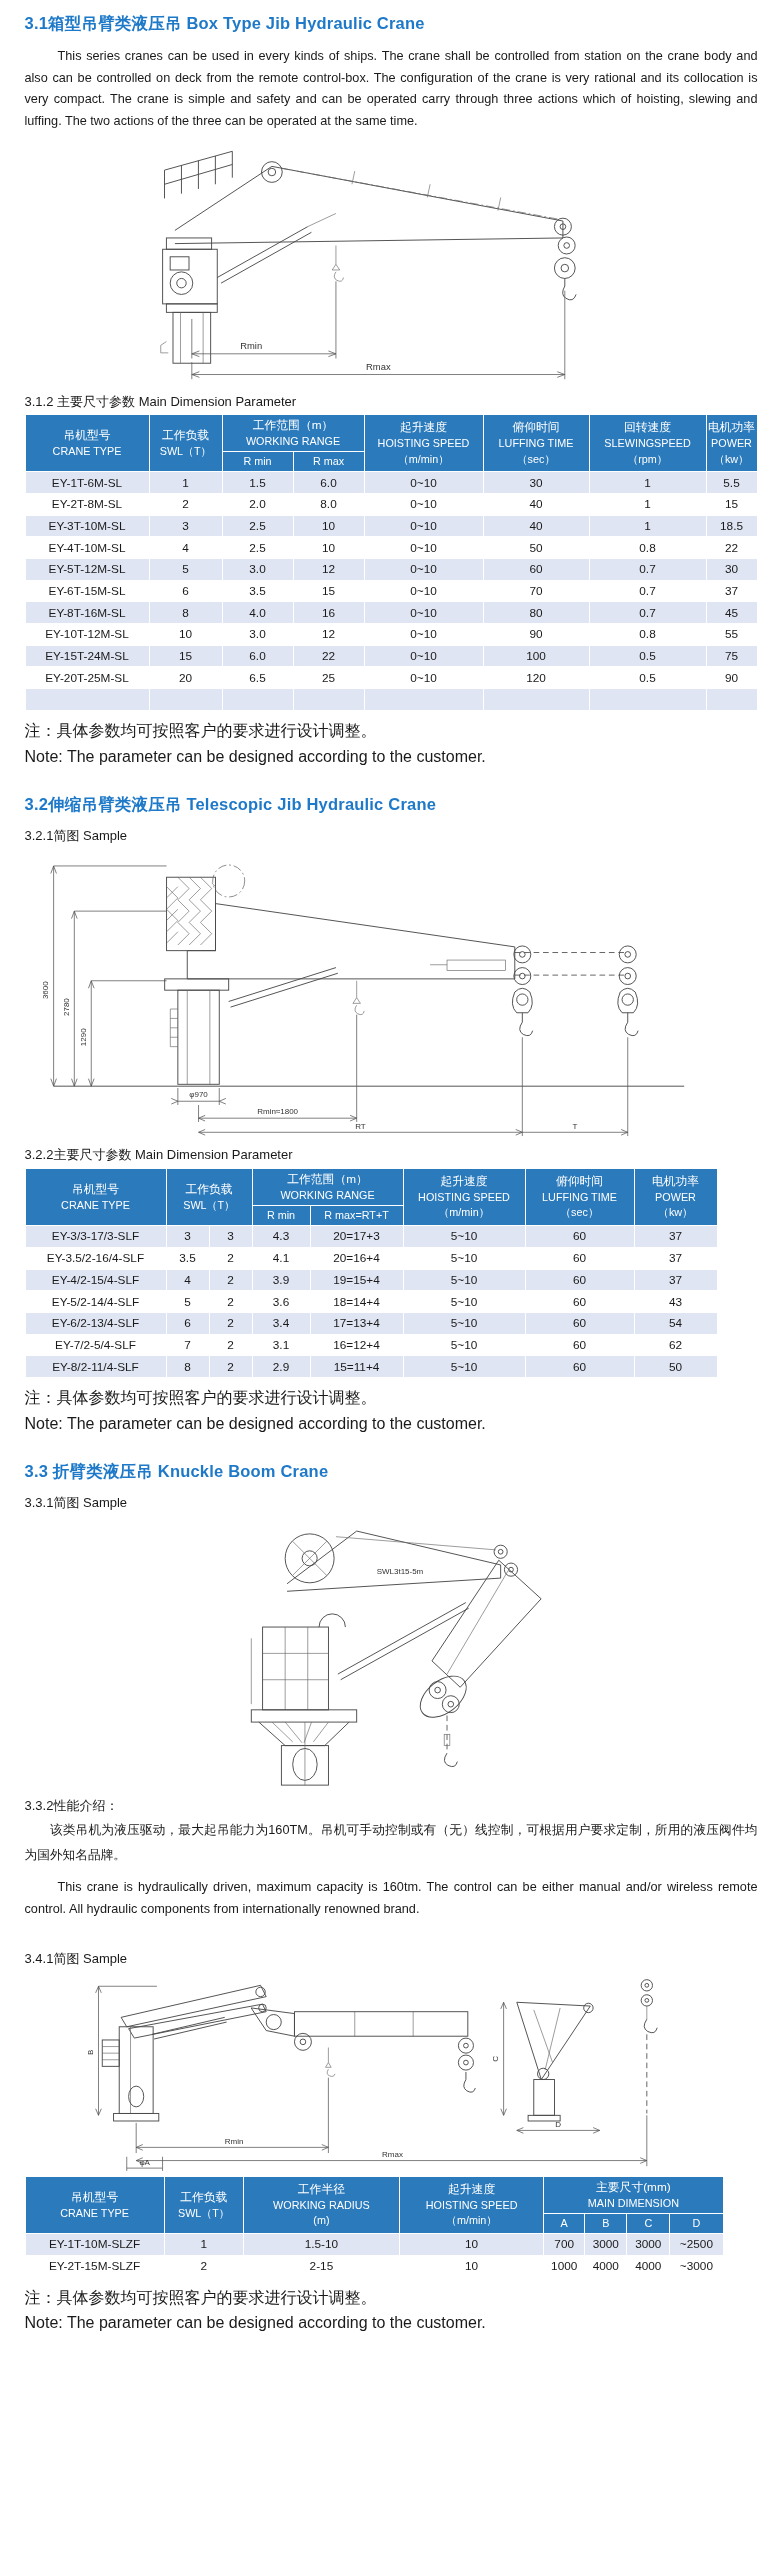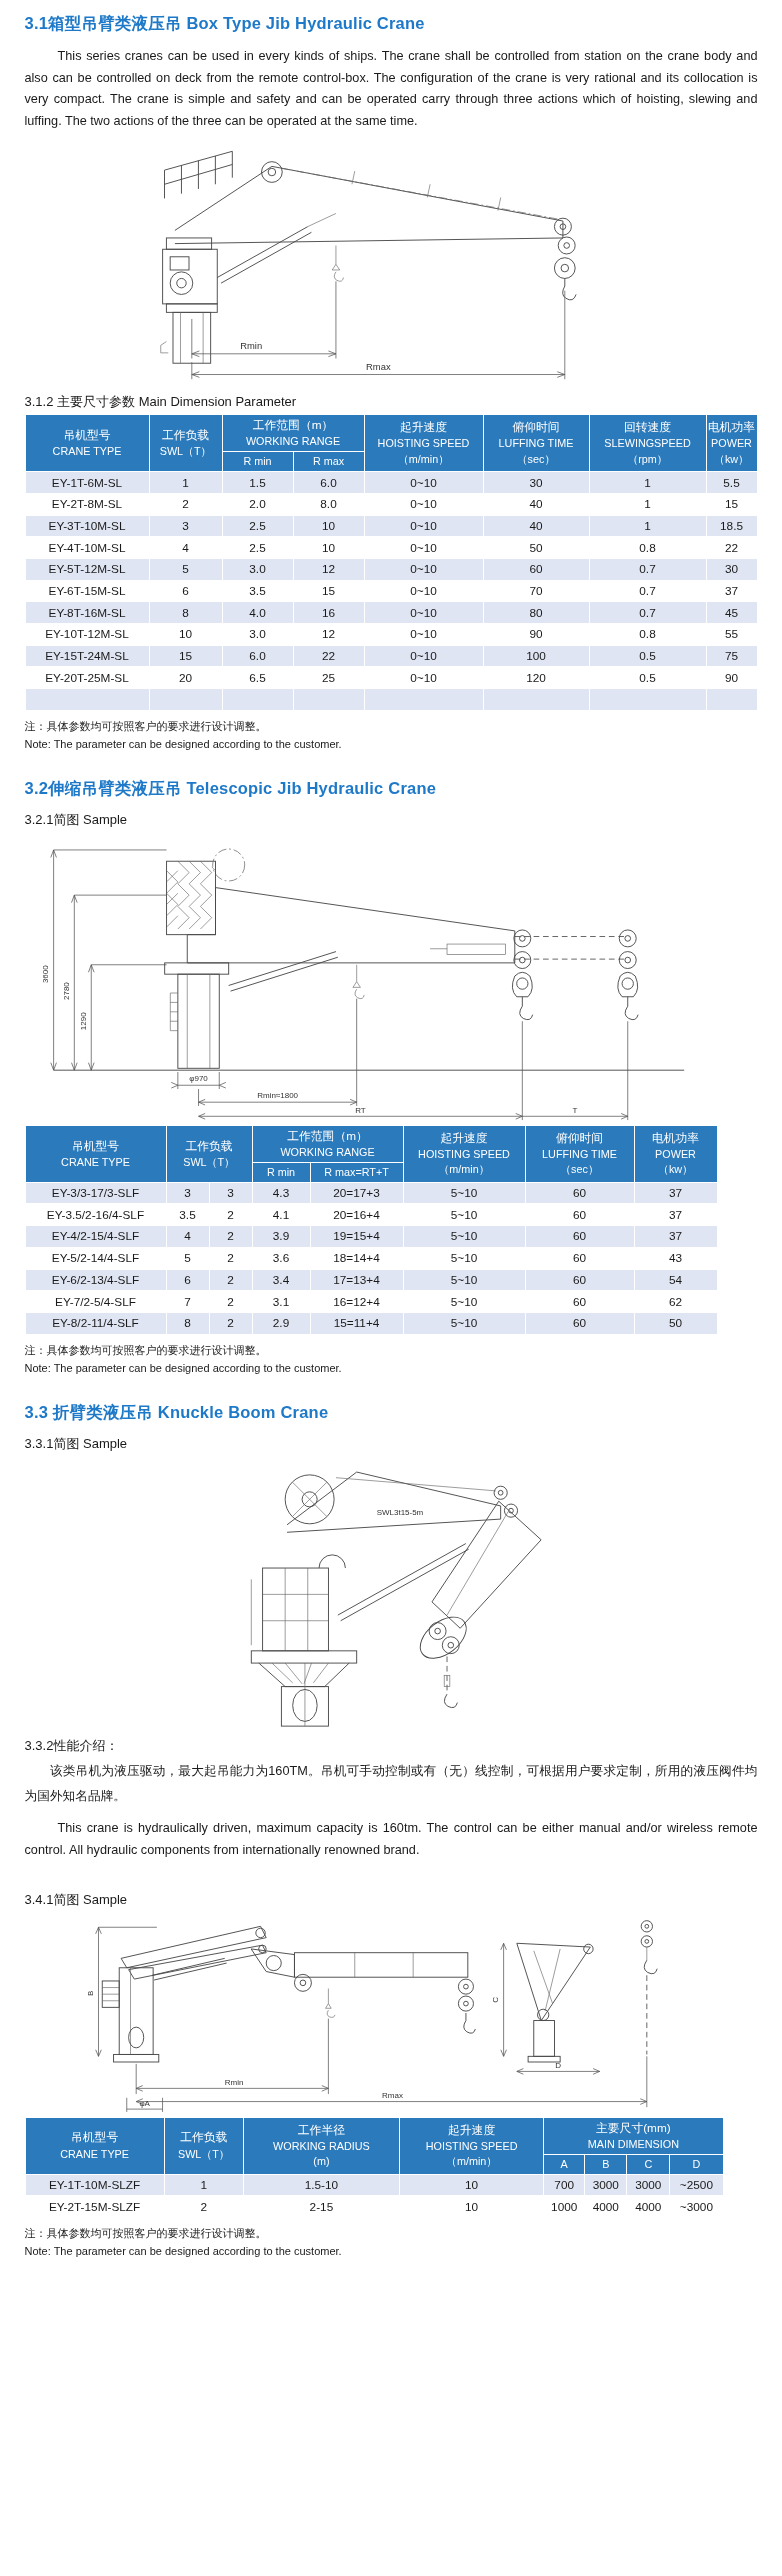--- a/index.html
+++ b/index.html
@@ -45,21 +45,21 @@
     border:1.4px solid #fff;padding:1.9px 0.9px;vertical-align:middle;
   }
   table.spec td{
     border:1.4px solid #fff;padding:0 0.9px;height:21.7px;
     font-size:11.8px;background:#fff;
   }
   table.spec tbody tr:nth-child(odd) td{background:var(--row_alt);}
   .hcn{display:block;font-size:11.8px;line-height:1.45;}
   .hen{display:block;font-size:10.8px;line-height:1.4;}
   .hu{display:block;font-size:10.8px;line-height:1.45;}
-  .note{font-size:11px;line-height:1.6;margin:5.7px 0 0 0;}
+  .note{font-size:16px;line-height:1.6;margin:5.7px 0 0 0;}
   .sec-gap{height:24.5px;}
   .sec-gap-sm{height:13px;}
 </style>
 </head>
 <body>
 
 <div class="page">
 
   <h2 class="sec-title">3.1箱型吊臂类液压吊  Box Type Jib Hydraulic Crane</h2>
   <p class="para en">This series cranes can be used in every kinds of ships. The crane shall be controlled from station on the crane body and also can be controlled on deck from the remote control-box. The configuration of the crane is very rational and its collocation is very compact. The crane is simple and safety and can be operated carry through three actions which of hoisting, slewing and luffing. The two actions of the three can be operated at the same time.</p>
@@ -392,20 +392,21 @@
       <line class="dim" x1="640" y1="200" x2="640" y2="305"></line>
       <line class="dim" x1="184" y1="301" x2="528" y2="301"></line>
       <path class="dim" d="M184,301 l7,-3 M184,301 l7,3 M528,301 l-7,-3 M528,301 l-7,3"></path>
       <text class="dim-label small" x="356" y="297" text-anchor="middle">RT</text>
       <line class="dim" x1="528" y1="301" x2="640" y2="301"></line>
       <path class="dim" d="M640,301 l-7,-3 M640,301 l-7,3"></path>
       <text class="dim-label small" x="584" y="297" text-anchor="middle">T</text>
     </g>
   </svg>
 
+  <div class="sub-label">3.2.2主要尺寸参数 Main Dimension Parameter</div>
 
   <table class="spec" style="width:693px;">
     <colgroup>
       <col style="width:141px">
         <col style="width:43px">
         <col style="width:43px">
         <col style="width:58px">
       <col style="width:93px">
         <col style="width:122px">
         <col style="width:109px">

